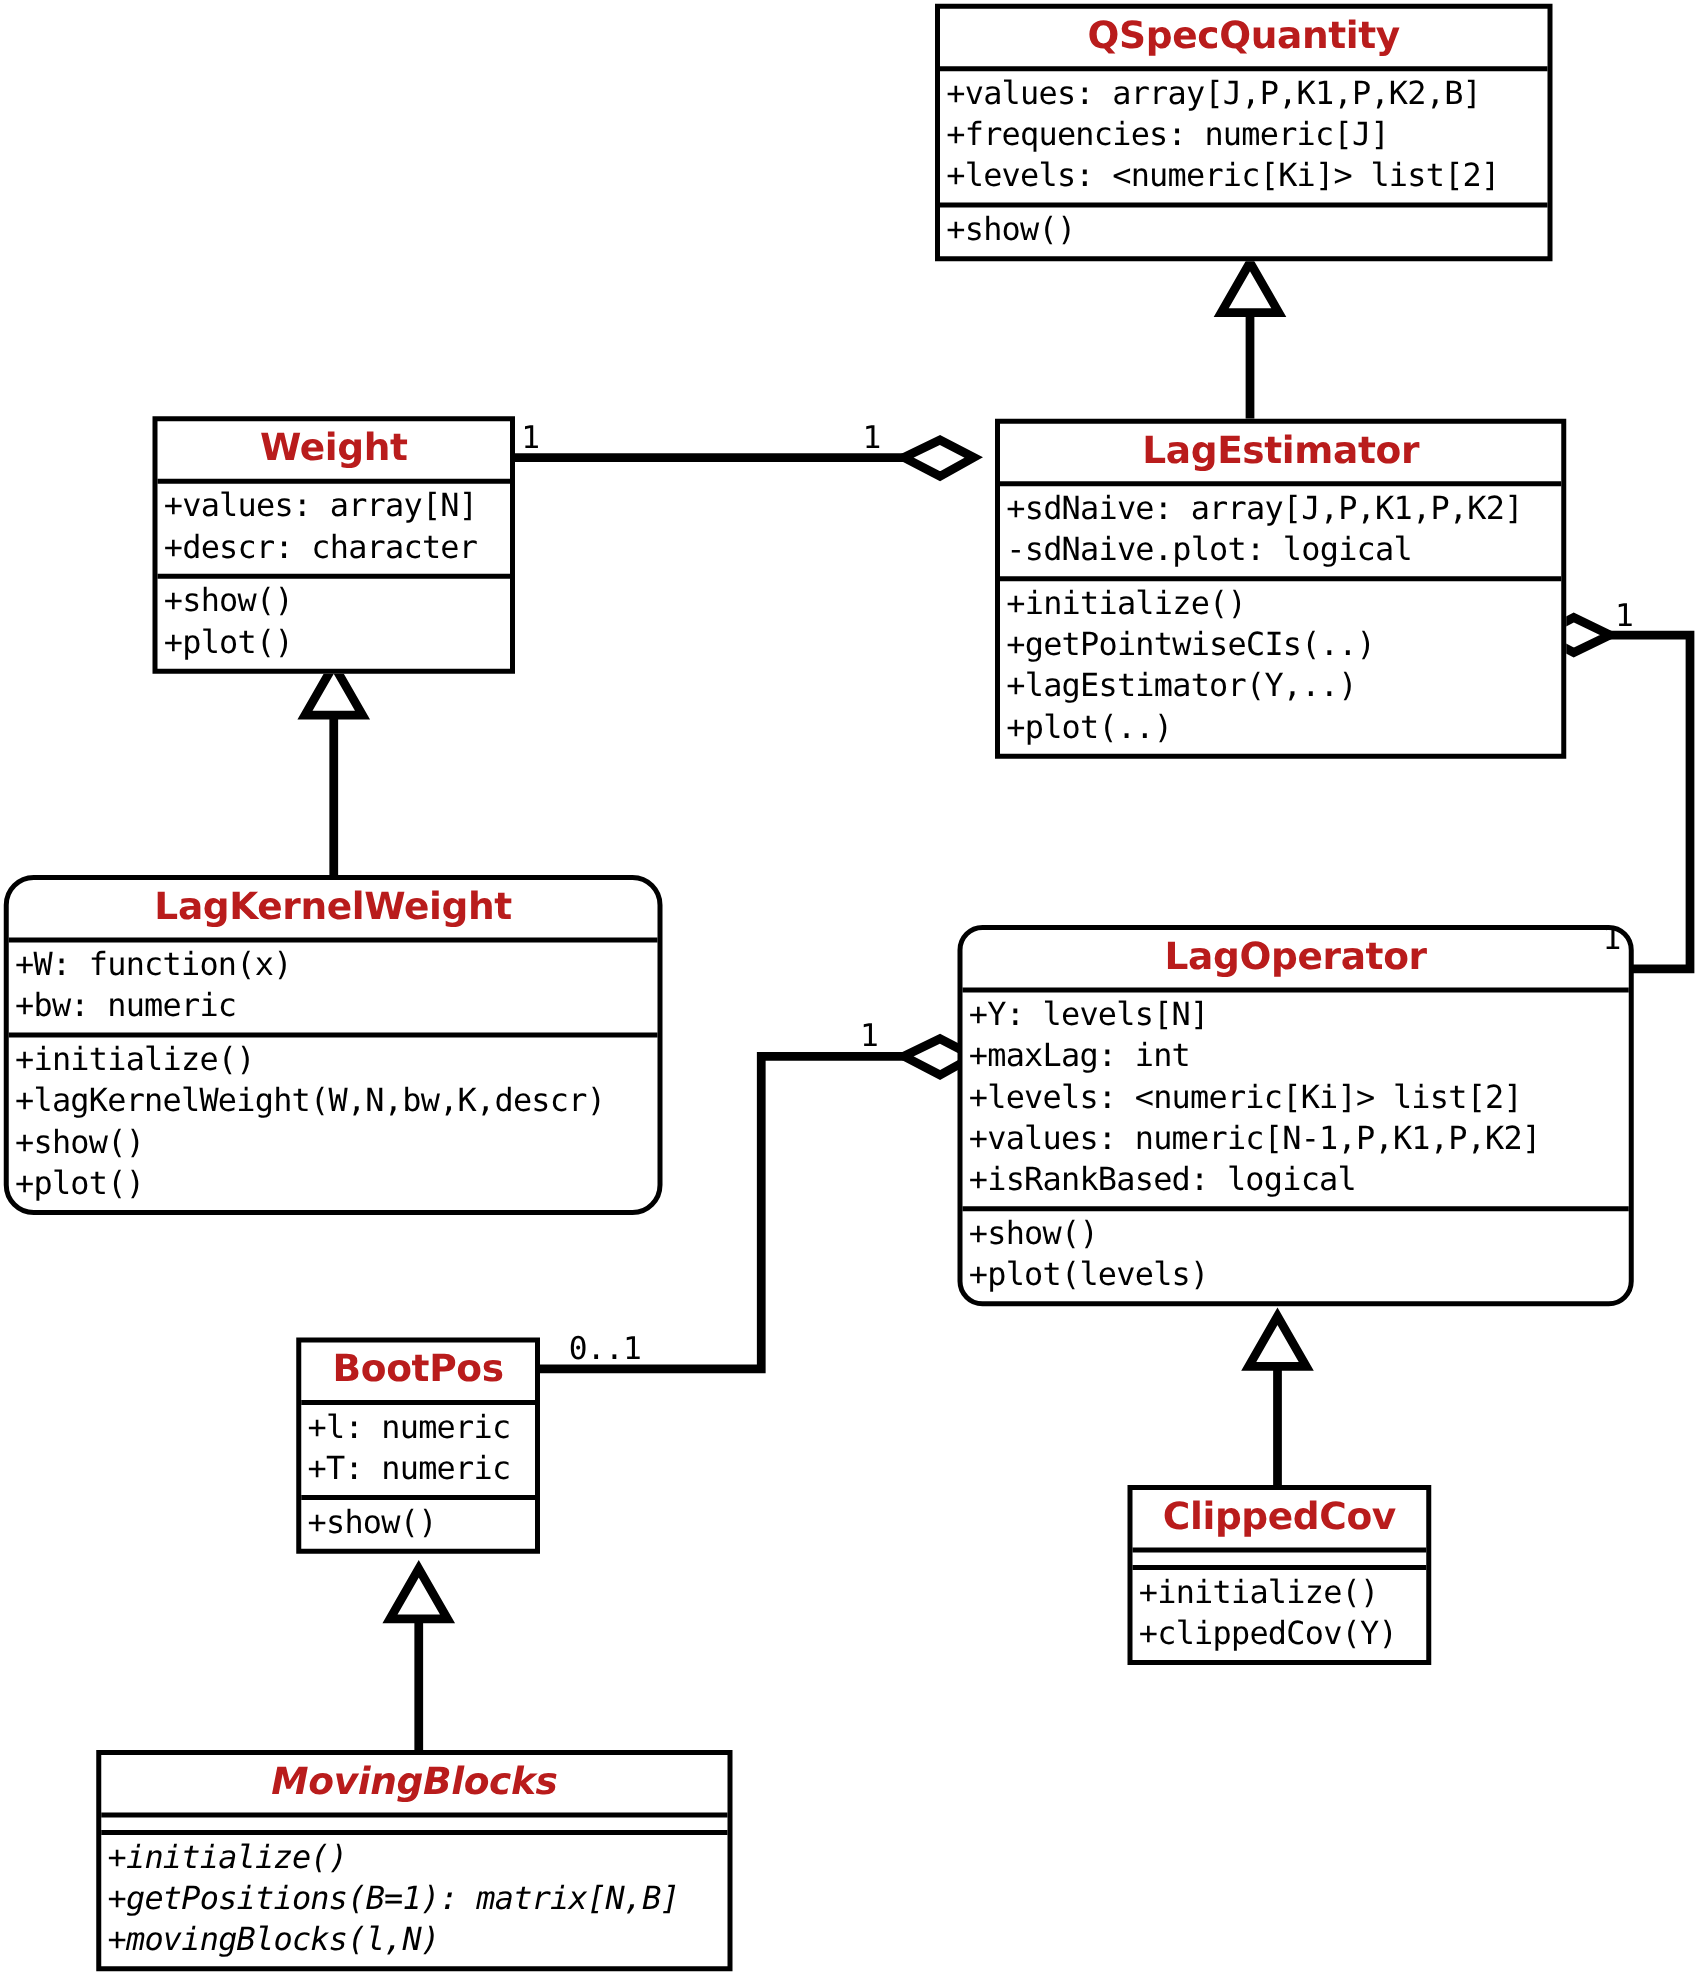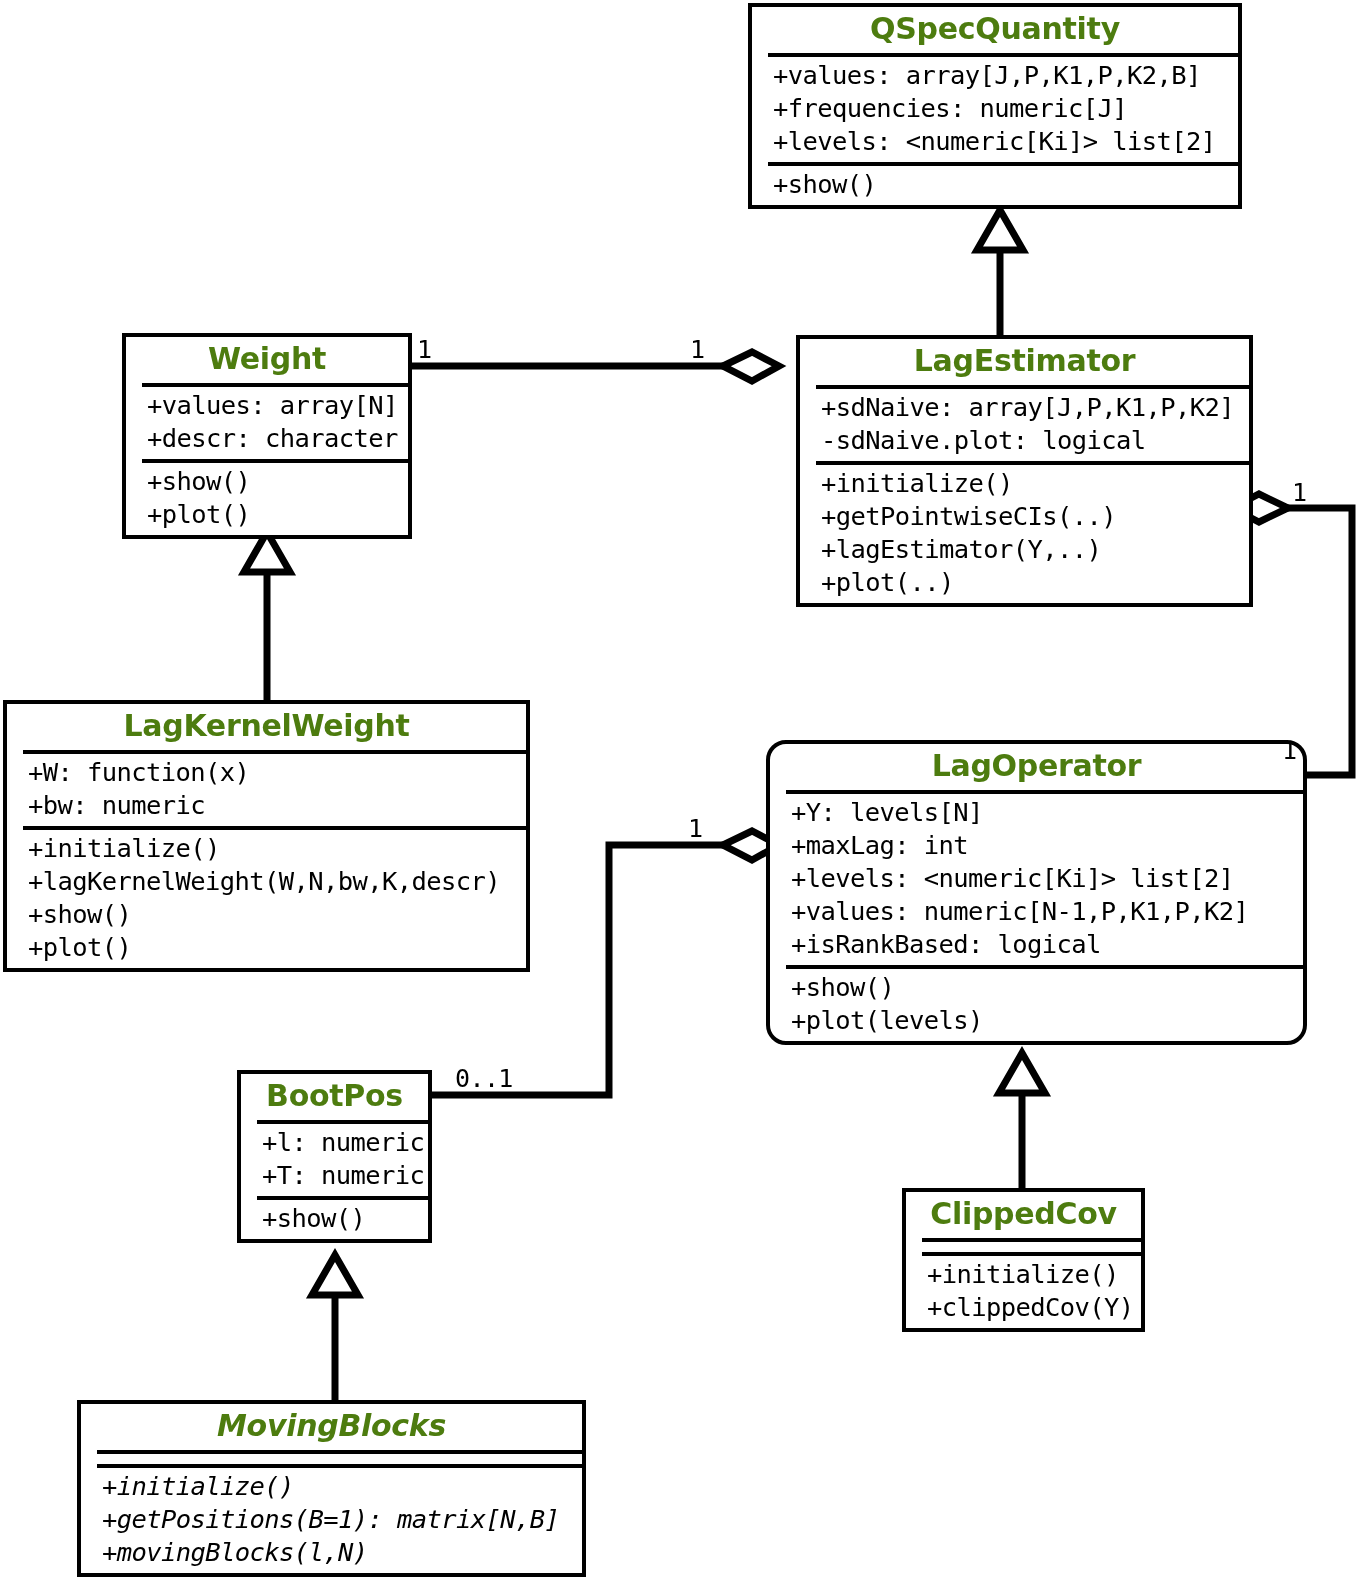--- a/index.html
+++ b/index.html
@@ -31,28 +31,27 @@
     z-index: 2;
   }
   .cls-name {
     font-family: "DejaVu Sans", "Liberation Sans", sans-serif;
     font-weight: bold;
     font-size: 30px;
     text-align: center;
     padding: 7px 6px 9px 6px;
     line-height: 1.0;
     letter-spacing: -0.3px;
-    color: #4d7c0f;
+    color: #b91c1c;
   }
   .sep {
     border-top: 4px solid #000;
   }
   .compartment {
     padding: 2px 0 4px 0;
-    margin-left: 16px;
   }
   .compartment.empty {
     height: 10px;
     padding: 0;
   }
   .member {
     font-family: "DejaVu Sans Mono", "Liberation Mono", monospace;
     font-size: 25.5px;
     line-height: 33px;
     white-space: pre;
@@ -144,21 +143,21 @@
       <div class="member">-sdNaive.plot: logical</div>
     </div>
     <div class="compartment sep">
       <div class="member">+initialize()</div>
       <div class="member">+getPointwiseCIs(..)</div>
       <div class="member">+lagEstimator(Y,..)</div>
       <div class="member">+plot(..)</div>
     </div>
   </div>
 
-  <div class="umlclass" style="left:3px; top:700px; width:527px;">
+  <div class="umlclass" style="left:3px; top:700px; width:527px;border-radius:24px;">
     <div class="cls-name">LagKernelWeight</div>
     <div class="compartment sep">
       <div class="member">+W: function(x)</div>
       <div class="member">+bw: numeric</div>
     </div>
     <div class="compartment sep">
       <div class="member">+initialize()</div>
       <div class="member">+lagKernelWeight(W,N,bw,K,descr)</div>
       <div class="member">+show()</div>
       <div class="member">+plot()</div>

